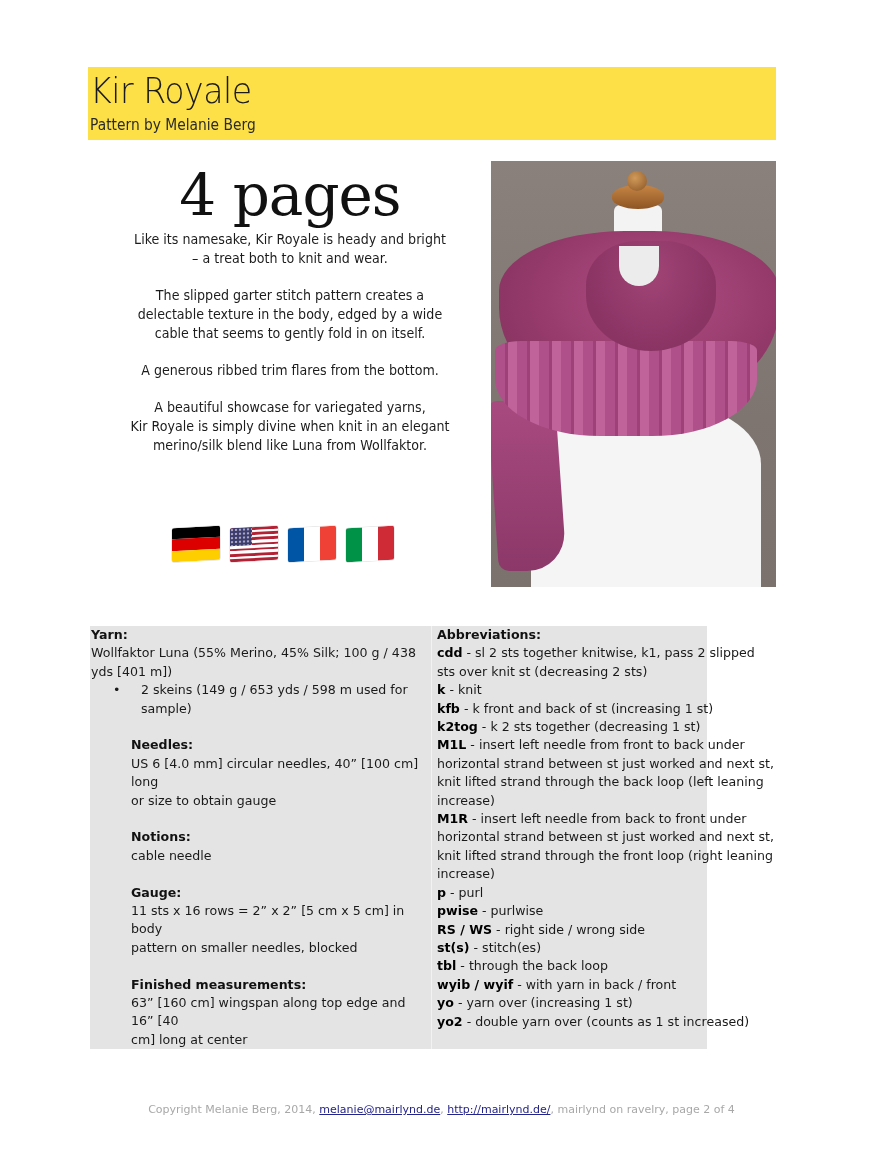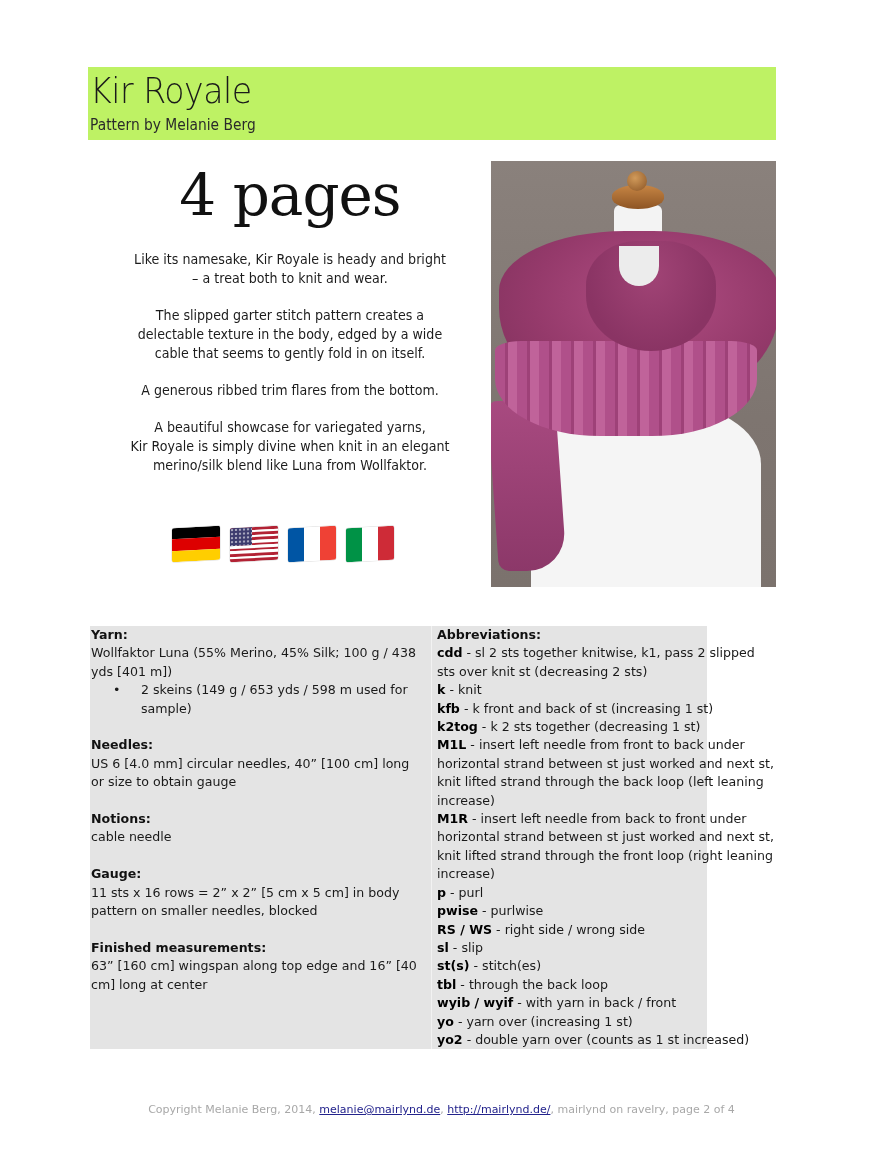--- a/index.html
+++ b/index.html
@@ -1,21 +1,21 @@
 <!DOCTYPE html>
 <html><head>
 <meta charset="utf-8">
 <style>
   * { box-sizing: border-box; margin: 0; padding: 0; }
   html, body { width: 883px; height: 1175px; background: #ffffff; overflow: hidden; }
   body { position: relative; font-family: "DejaVu Sans", sans-serif; color: #111; }
 
   .header-banner {
     position: absolute; left: 88px; top: 67px; width: 688px; height: 73px;
-    background: #bef264;
+    background: #fde047;
   }
   .header-title {
     position: absolute; left: 2px; top: 6px;
     font-family: "DejaVu Sans", sans-serif; font-weight: 200;
     font-size: 36px; letter-spacing: -0.5px; color: #1a1a1a; line-height: 1;
     transform: scaleX(0.92); transform-origin: left;
   }
   .header-subtitle {
     position: absolute; left: 2px; top: 51px;
     font-size: 15px; color: #2a2a2a; line-height: 1;
@@ -27,21 +27,21 @@
   }
   .pages-heading {
     font-family: "DejaVu Serif", serif; font-weight: normal;
     font-size: 58px; line-height: 70px; color: #111; letter-spacing: -1px;
   }
   .intro-para {
     font-size: 13.2px; line-height: 19px; color: #1c1c1c; margin-top: 0;
     transform: scaleX(0.96);
   }
   .intro-para + .intro-para { margin-top: 18px; }
-  .intro-block { margin-top: 20px; }
+  .intro-block { margin-top: 0; }
 
   .flags {
     position: absolute; left: 172px; top: 527px; display: flex; gap: 10px;
   }
   .flag {
     width: 48px; height: 34px; display: flex; border-radius: 2px; overflow: hidden;
     transform: skewY(-3deg);
     box-shadow: 0 0 0 0.5px rgba(0,0,0,0.15);
   }
   .flag.horiz { flex-direction: column; }
@@ -109,21 +109,21 @@
   }
   .info-col {
     position: absolute; top: 0; font-size: 12.6px; line-height: 18.4px; color: #1a1a1a;
   }
   .info-col.left { left: 1px; width: 336px; }
   .info-col.right { left: 347px; width: 338px; }
   .col-divider {
     position: absolute; left: 341px; top: 0; width: 1px; height: 100%; background: #f2f2f2;
   }
   .sec-label { font-weight: bold; color: #111; }
-  .sec + .sec { margin-top: 18.4px; }
+  .sec + .sec { margin-top: 18.4px; padding-left: 40px; }
   .bullet-row { display: flex; padding-left: 22px; }
   .bullet-dot { width: 28px; flex: none; }
   .abbr-row .term { font-weight: bold; color: #000; margin-top: 13px; }
 
   .footer {
     position: absolute; left: 0; top: 1103px; width: 883px; text-align: center;
     font-size: 11px; color: #a8a8a8; line-height: 14px; white-space: nowrap;
   }
   .footer a { color: #23238c; text-decoration: underline; }
 </style>
@@ -251,21 +251,20 @@
     <div id="abbr-list">
         <div class="abbr-row"><span class="term">cdd</span><span> - sl 2 sts together knitwise, k1, pass 2 slipped sts over knit st (decreasing 2 sts)</span></div>
         <div class="abbr-row"><span class="term">k</span><span> - knit</span></div>
         <div class="abbr-row"><span class="term">kfb</span><span> - k front and back of st (increasing 1 st)</span></div>
         <div class="abbr-row"><span class="term">k2tog</span><span> - k 2 sts together (decreasing 1 st)</span></div>
         <div class="abbr-row"><span class="term">M1L</span><span> - insert left needle from front to back under horizontal strand between st just worked and next st, knit lifted strand through the back loop (left leaning increase)</span></div>
         <div class="abbr-row"><span class="term">M1R</span><span> - insert left needle from back to front under horizontal strand between st just worked and next st, knit lifted strand through the front loop (right leaning increase)</span></div>
         <div class="abbr-row"><span class="term">p</span><span> - purl</span></div>
         <div class="abbr-row"><span class="term">pwise</span><span> - purlwise</span></div>
         <div class="abbr-row"><span class="term">RS / WS</span><span> - right side / wrong side</span></div>
-        <div class="abbr-row"><span class="term">sl</span><span> - slip</span></div>
         <div class="abbr-row"><span class="term">st(s)</span><span> - stitch(es)</span></div>
         <div class="abbr-row"><span class="term">tbl</span><span> - through the back loop</span></div>
         <div class="abbr-row"><span class="term">wyib / wyif</span><span> - with yarn in back / front</span></div>
         <div class="abbr-row"><span class="term">yo</span><span> - yarn over (increasing 1 st)</span></div>
         <div class="abbr-row"><span class="term">yo2</span><span> - double yarn over (counts as 1 st increased)</span></div>
       </div>
   </div>
 </div>
 
 <div class="footer">

